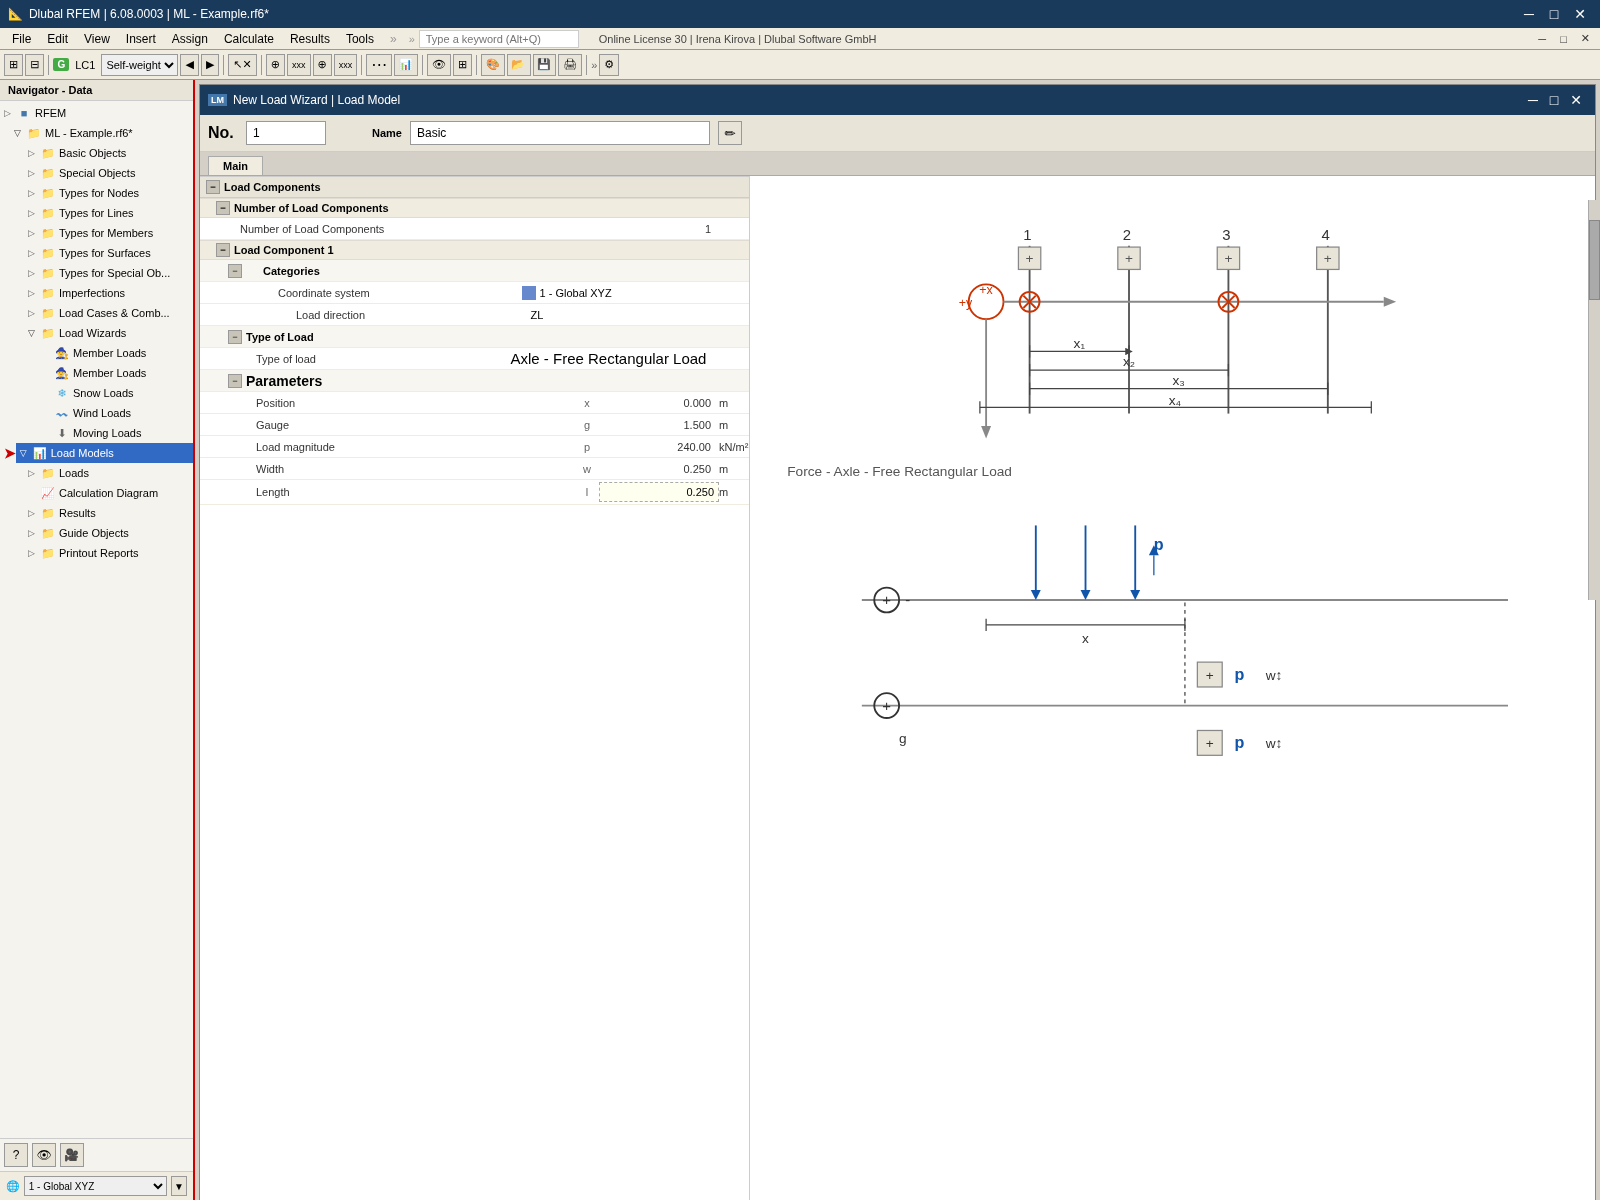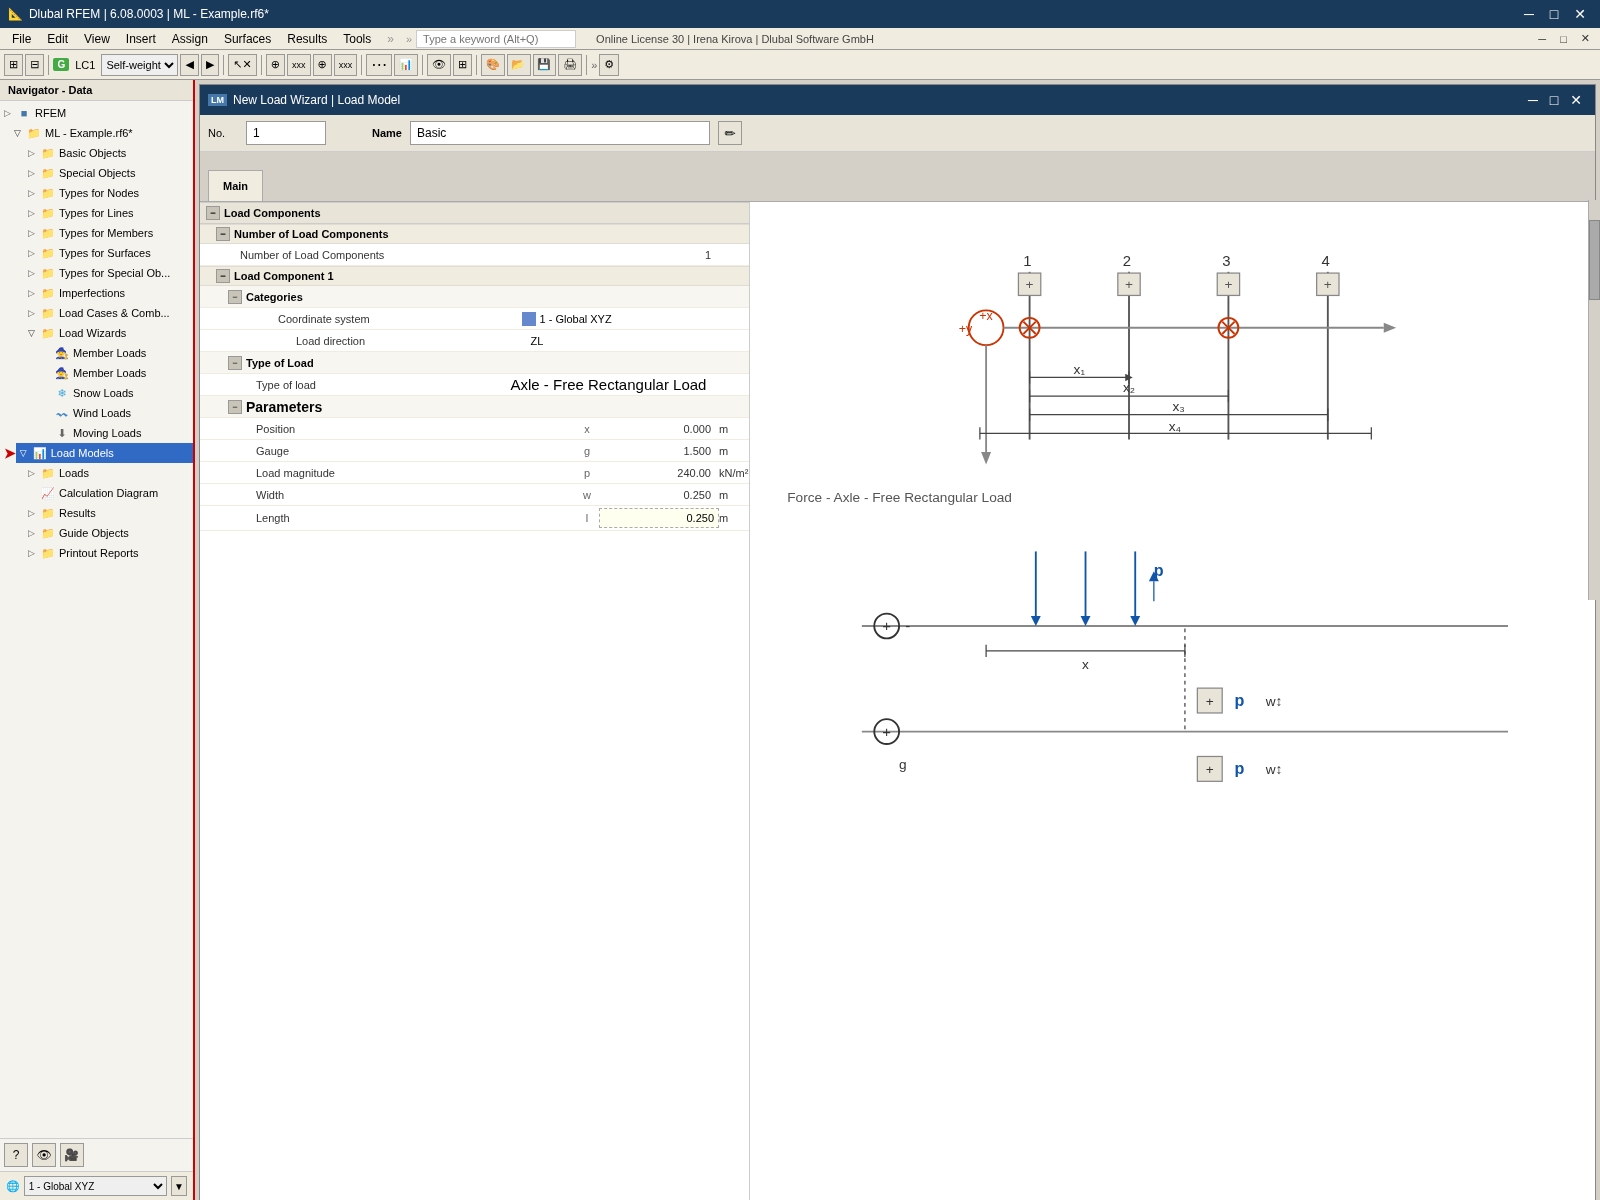--- a/index.html
+++ b/index.html
@@ -55,21 +55,21 @@
     .dialog-btn { background: none; border: none; color: white; font-size: 14px; cursor: pointer; padding: 1px 5px; }
     
     .dialog-content { flex: 1; display: flex; flex-direction: column; }
     
     .field-row { display: flex; align-items: center; padding: 4px 8px; gap: 8px; }
     .field-input { border: 1px solid #999; padding: 2px 6px; font-size: 12px; height: 24px; background: white; }
     .field-edit-btn { background: #e8e4d8; border: 1px solid #999; width: 24px; height: 24px; cursor: pointer; display: flex; align-items: center; justify-content: center; }
     
     
     .tab-bar { background: #d4d0c8; display: flex; padding: 4px 8px 0; border-bottom: 1px solid #aaa; }
-    .tab { padding: 9px 14px; font-size: 11px; cursor: pointer; background: #d4d0c8; border: 1px solid #aaa; border-bottom: none; margin-right: 2px; margin-top: 14px; }
+    .tab { padding: 3px 14px; font-size: 11px; cursor: pointer; background: #d4d0c8; border: 1px solid #aaa; border-bottom: none; margin-right: 2px; }
     .tab.active { background: #f0ece0; font-weight: bold; }
     
     
     .content-area { flex: 1; display: flex; overflow: hidden; }
     
     
     .props-pane { width: 550px; overflow-y: auto; background: white; border-right: 1px solid #ccc; }
     
     
     .section-header { background: #e8e4d8; padding: 3px 6px; font-size: 11px; font-weight: bold; display: flex; align-items: center; gap: 4px; border-bottom: 1px solid #ccc; border-top: 1px solid #ccc; }
@@ -109,21 +109,21 @@
     <button class="title-btn close">✕</button>
   </div>
 </div>
 
 <div class="menu-bar">
   <span class="menu-item">File</span>
   <span class="menu-item">Edit</span>
   <span class="menu-item">View</span>
   <span class="menu-item">Insert</span>
   <span class="menu-item">Assign</span>
-  <span class="menu-item">Surfaces</span>
+  <span class="menu-item">Calculate</span>
   <span class="menu-item">Results</span>
   <span class="menu-item">Tools</span>
   <span style="margin: 0 8px; color:#999;">»</span>
   <span style="margin: 0 4px; color:#999; font-size:11px;">»</span>
   <input style="border: 1px solid rgb(204, 204, 204); padding: 2px 6px; font-size: 11px; width: 160px; height: 18px;" placeholder="Type a keyword (Alt+Q)">
   <span style="margin-left: 20px; font-size:11px; color:#444;">Online License 30 | Irena Kirova | Dlubal Software GmbH</span>
   <div style="margin-left:auto; display:flex; gap:2px;">
     <button class="title-btn" style="color:#333; font-size:11px;">─</button>
     <button class="title-btn" style="color:#333; font-size:11px;">□</button>
     <button class="title-btn close" style="color:#333; font-size:11px;">✕</button>
@@ -341,21 +341,21 @@
         <div class="dialog-controls">
           <button class="dialog-btn">─</button>
           <button class="dialog-btn">□</button>
           <button class="dialog-btn close">✕</button>
         </div>
       </div>
 
       <div class="dialog-content">
 
         <div class="field-row" style="background:#e8e4d8; border-bottom:1px solid #ccc; padding:6px 8px;">
-          <span style="font-size:11px; font-weight:normal; width:30px;">No.</span>
+          <span style="font-size:16px; font-weight:bold; width:30px;">No.</span>
           <input class="field-input" style="width: 80px;" value="1">
           <span style="width:20px;"></span>
           <span style="font-size:11px; font-weight:bold; width:40px;text-align:right;">Name</span>
           <input class="field-input" style="width: 300px;" value="Basic">
           <button class="field-edit-btn">✏</button>
         </div>
 
         <div class="tab-bar">
           <div class="tab active">Main</div>
         </div>
@@ -381,21 +381,21 @@
             </div>
 
             <div class="subsection-header">
               <div class="collapse-btn">－</div>
               <span>Load Component 1</span>
             </div>
 
             <div class="prop-row" style="background:#f8f6f0;">
               <div style="padding-left:28px; display:flex; align-items:center; gap:4px;">
                 <div class="collapse-btn">－</div>
-                <span style="font-size:11px; font-weight:bold;">Categories</span>
+                <span style="font-size:11px; font-weight:bold;margin-left:17px;">Categories</span>
               </div>
             </div>
 
 
             <div class="prop-row">
               <div class="prop-label" style="padding-left:56px;margin-left:22px;">Coordinate system</div>
               <div style="flex:1; padding-left:8px; display:flex; align-items:center; gap:4px;">
                 <span style="width:14px; height:14px; background:#6688cc; display:inline-block;"></span>
                 <span style="font-size:11px;">1 - Global XYZ</span>
               </div>

